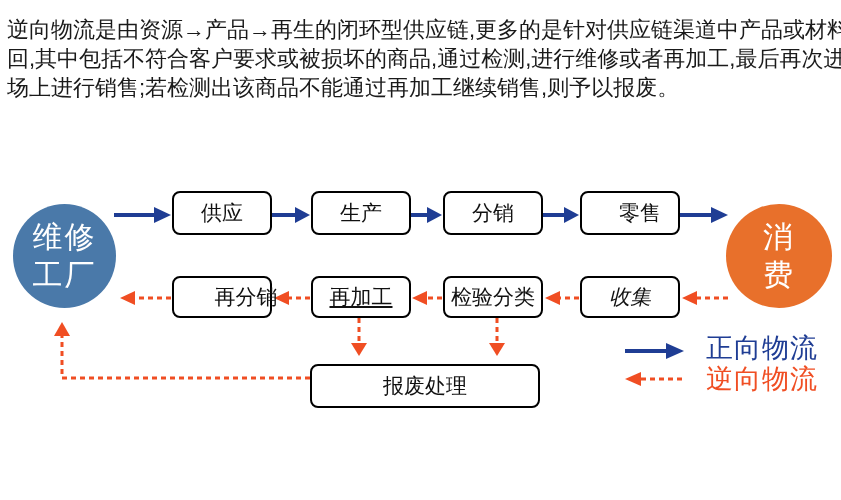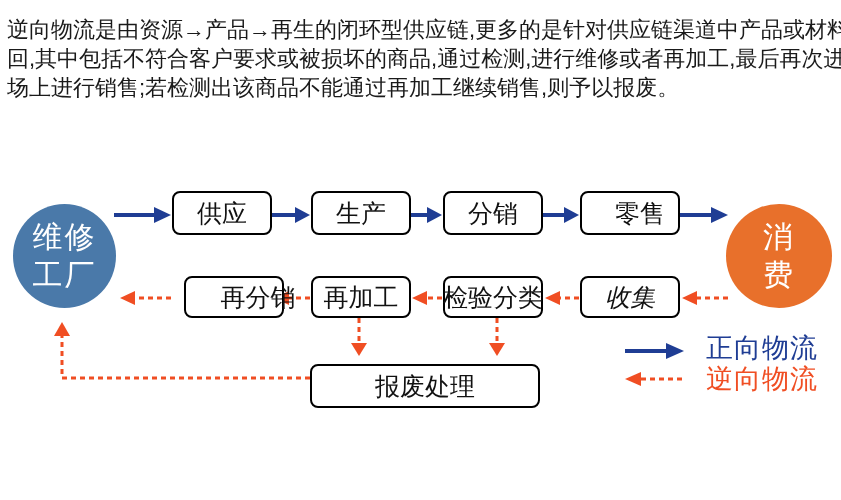--- a/index.html
+++ b/index.html
@@ -24,30 +24,30 @@
   .circle{
     position:absolute;border-radius:50%;color:#fff;
     display:flex;flex-direction:column;align-items:center;justify-content:center;
     font-size:30px;line-height:38px;letter-spacing:2px;text-align:center;
   }
   .circle.factory{left:13px;top:204px;width:103px;height:104px;background:var(--factory-blue);}
   .circle.consumer{left:726px;top:204px;width:106px;height:104px;background:var(--consumer-orange);}
   .node{
     position:absolute;background:#fff;border:2px solid var(--box-border);border-radius:8px;
     display:flex;align-items:center;justify-content:center;
-    font-size:25px;color:#111;box-sizing:border-box;white-space:nowrap;
+    font-size:21px;color:#111;box-sizing:border-box;white-space:nowrap;
   }
   .r1{top:191px;height:44px;width:100px;}
   .r2{top:276px;height:42px;width:100px;}
   .n-supply{left:172px;}
   .n-production{left:311px;}
   .n-distribution{left:443px;}
   .n-retail{left:580px;padding-left:20px;}
-  .n-redistribution{left:184px;padding-left:48px;}
-  .n-reprocessing{left:311px;}
+  .n-redistribution{left:172px;padding-left:48px;}
+  .n-reprocessing{left:311px;text-decoration:underline;}
   .n-inspection{left:443px;}
   .n-collection{left:580px;font-style:italic;}
   .n-disposal{left:310px;top:356px;width:230px;height:44px;margin-top:8px;}
   svg.arrows{position:absolute;left:0;top:0;pointer-events:none;}
   .lf{stroke:var(--forward-blue);stroke-width:4;fill:none;}
   .hf{fill:var(--forward-blue);stroke:none;}
   .lr{stroke:var(--reverse-orange);stroke-width:3;fill:none;stroke-dasharray:5 4;}
   .hr{fill:var(--reverse-orange);stroke:none;}
   .legend-text{
     position:absolute;font-size:27px;line-height:28px;letter-spacing:1px;white-space:nowrap;text-align:center;

